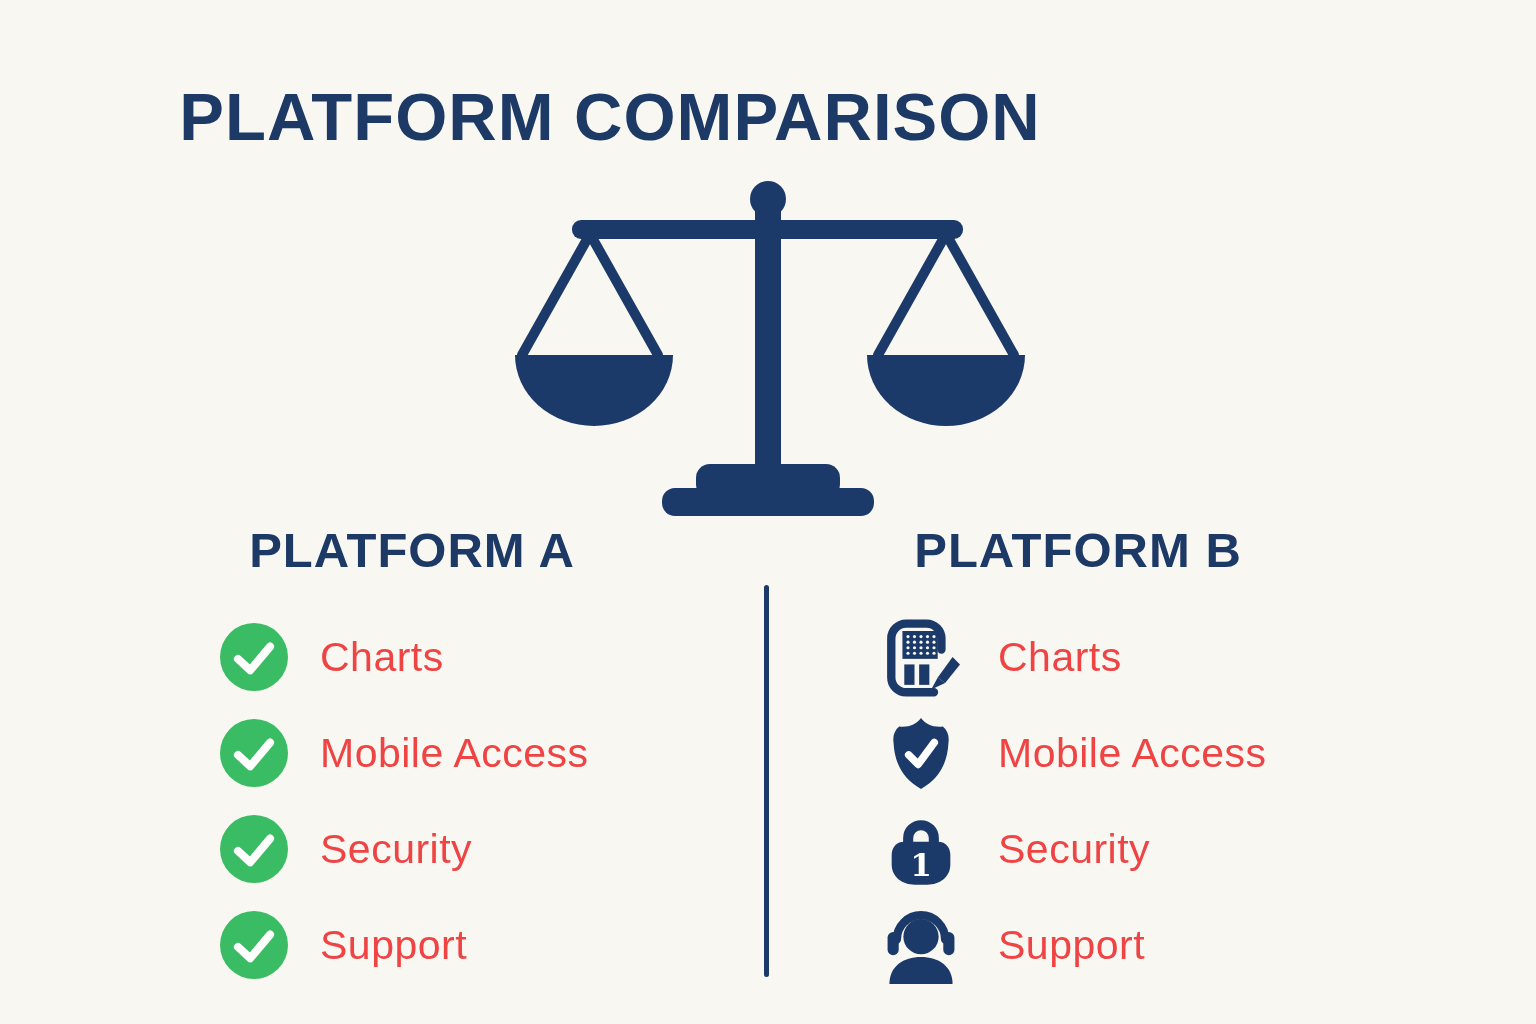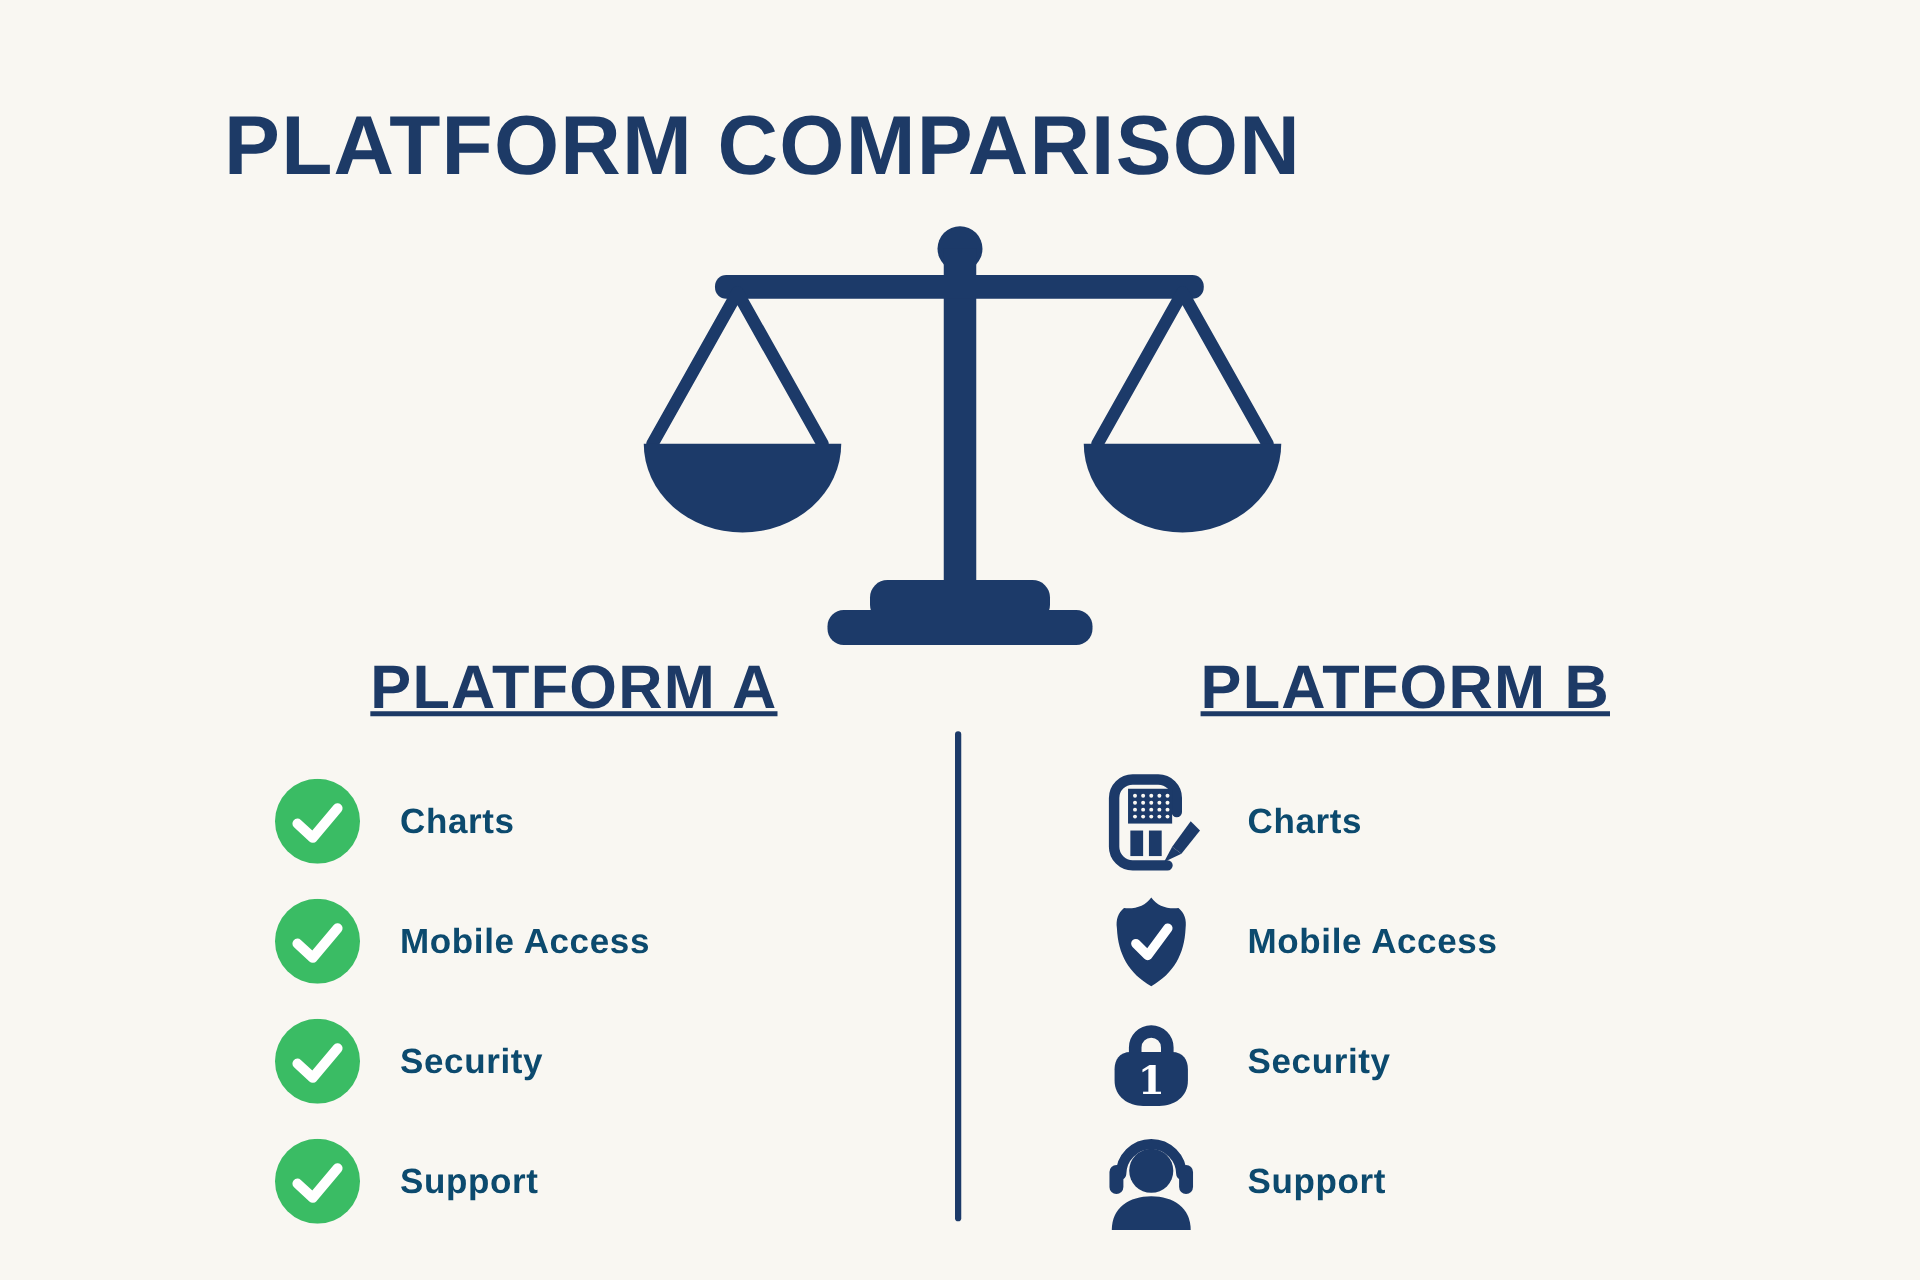--- a/index.html
+++ b/index.html
@@ -14,37 +14,37 @@
   .title {
     position:absolute; top:78px; left:0; width:1220px;
     text-align:center;
     font-size:67px; font-weight:800; letter-spacing:1px;
     color:#1d3a66;
   }
   .scale-wrap { position:absolute; left:510px; top:176px; width:516px; height:346px; }
   .col-heading {
     position:absolute; top:522px;
     font-size:49px; font-weight:800; letter-spacing:1px;
-    color:#1d3a66; text-align:right; width:420px;text-decoration:underline;
+    color:#1d3a66; text-align:center; width:420px;
   }
   .col-heading.a { left:202px; }
   .col-heading.b { left:868px; }
   .divider {
     position:absolute; left:764px; top:585px;
     width:5px; height:392px; border-radius:3px;
     background:#1c3a69;
   }
   .feature-col { position:absolute; top:609px; display:flex; flex-direction:column; }
   .feature-col.a { left:220px; }
   .feature-col.b { left:882px; }
   .feature-row { height:96px; display:flex; align-items:center; }
   .icon-box-a { width:68px; height:68px; flex:0 0 68px; }
   .icon-box-b { width:78px; height:80px; flex:0 0 78px; display:flex; align-items:center; justify-content:center; }
   .feature-label {
-    font-size:28px; font-weight:700; color:#0c4a6e;
+    font-size:41px; font-weight:400; color:#ef4444;
     margin-left:32px; white-space:nowrap; letter-spacing:0.5px;
   }
   .feature-col.b .feature-label { margin-left:38px; }
   svg { display:block; }
 </style>
 </head>
 <body>
 
 <div class="title">PLATFORM COMPARISON</div>
 

